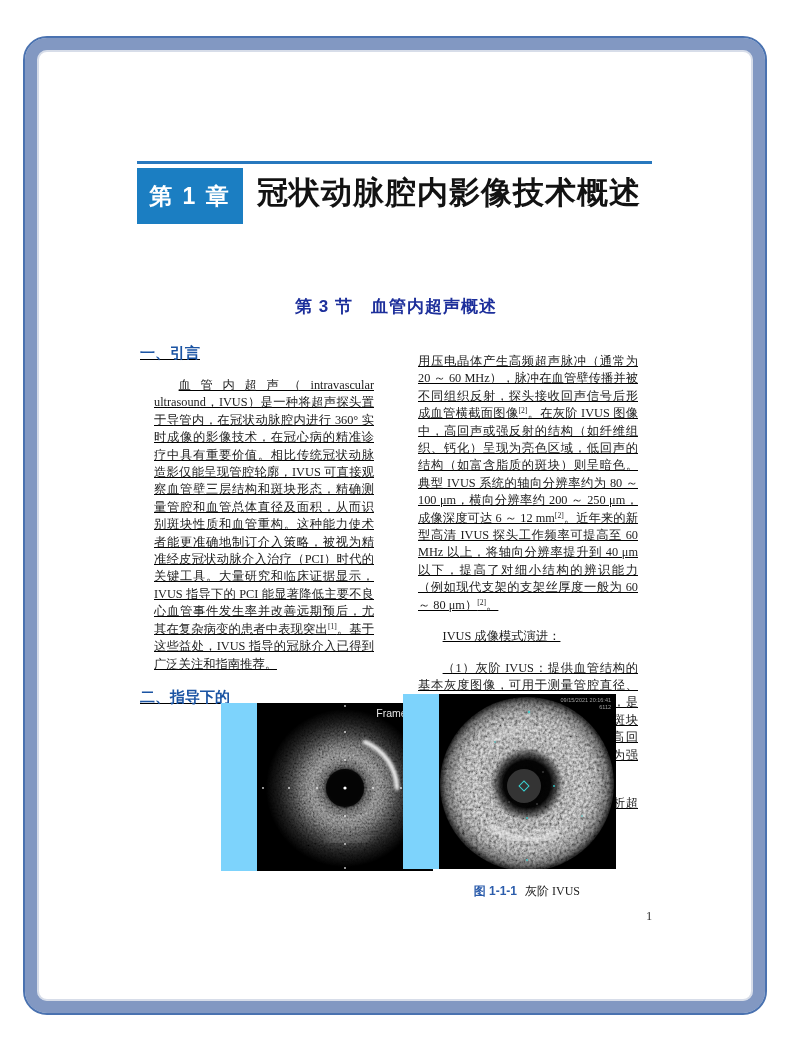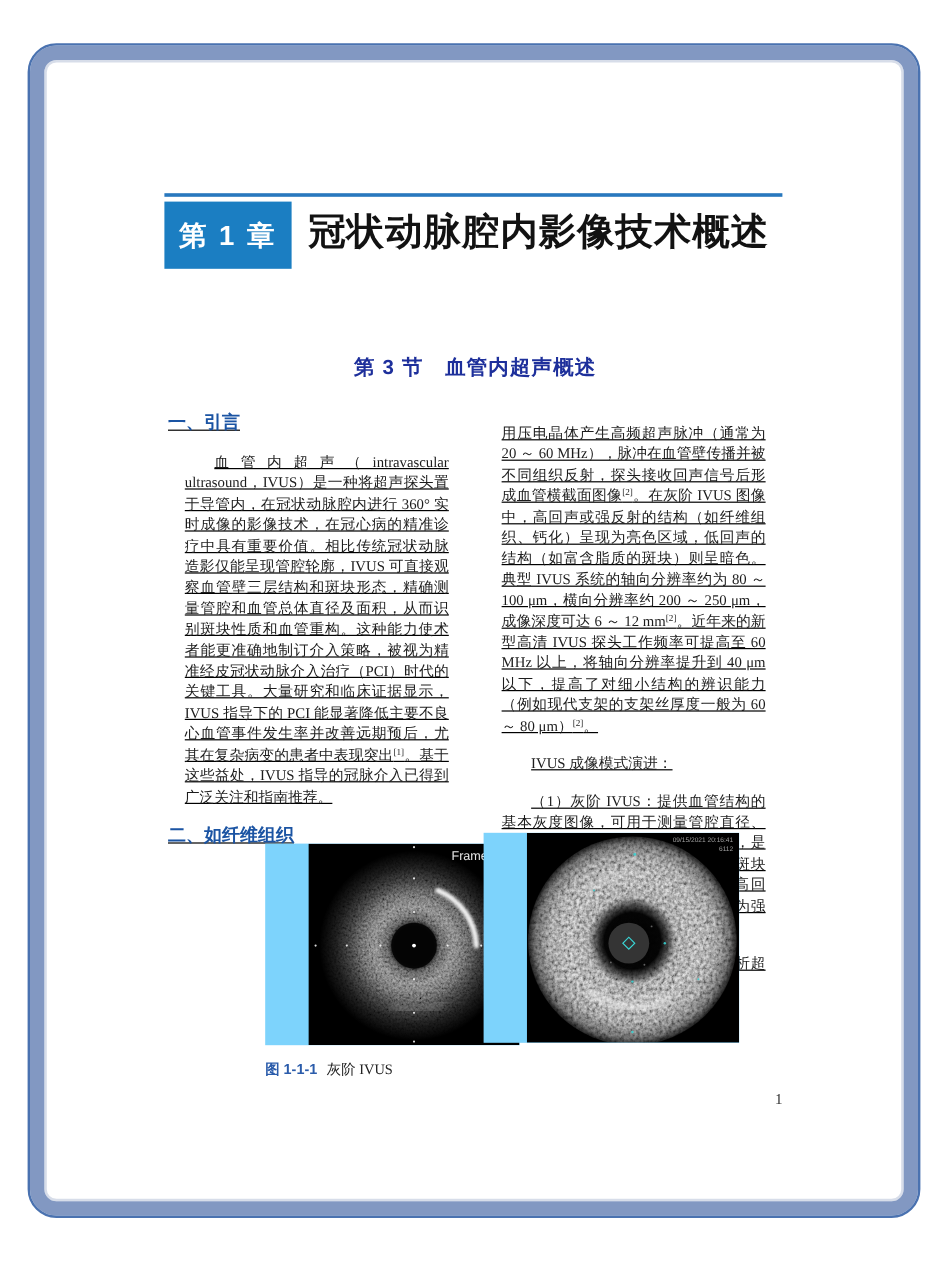--- a/index.html
+++ b/index.html
@@ -47,21 +47,21 @@
     margin:14px;text-align:justify;font-size:12.3px;line-height:17.4px;
     color:#1c1c1c;word-break:break-word;
   }
   .indent{text-indent:2em;}
   .body-p sup{font-size:0.62em;line-height:0;vertical-align:0.55em;}
   
   .ivus{background:#7dd3fc;overflow:hidden;padding-left:36px;}
   #fig-left{left:221px;top:703px;width:176px;height:168px;}
   #fig-right{left:403px;top:694px;width:177px;height:175px;}
   #fig-caption{
-    left:221px;top:883px;width:359px;text-align:left;font-size:12px;
+    left:221px;top:883px;width:359px;text-align:right;font-size:12px;
     color:#222;font-family:"Liberation Serif",serif;
   }
   #fig-caption .cap-label{
     color:#2b5cab;font-weight:bold;font-family:"Liberation Sans",sans-serif;
     margin-right:8px;
   }
   #page-number{
     left:634px;top:909px;width:30px;text-align:center;font-size:12.5px;color:#333;
     font-family:"Liberation Serif",serif;
   }
@@ -75,21 +75,21 @@
 <div id="chapter-box" class="abs">
   <span>第 1 章</span>
 </div>
 <div id="chapter-title" class="abs">冠状动脉腔内影像技术概述</div>
 
 <div id="section-title" class="abs">第 3 节　血管内超声概述</div>
 
 <div id="col-left" class="abs col">
   <h3 class="col-h h-gap1">一、引言</h3>
   <p class="body-p indent"><span>血管内超声（intravascular ultrasound，IVUS）是一种将超声探头置于导管内，在冠状动脉腔内进行 360° 实时成像的影像技术，在冠心病的精准诊疗中具有重要价值。相比传统冠状动脉造影仅能呈现管腔轮廓，IVUS 可直接观察血管壁三层结构和斑块形态，精确测量管腔和血管总体直径及面积，从而识别斑块性质和血管重构。这种能力使术者能更准确地制订介入策略，被视为精准经皮冠状动脉介入治疗（PCI）时代的关键工具。大量研究和临床证据显示，IVUS 指导下的 PCI 能显著降低主要不良心血管事件发生率并改善远期预后，尤其在复杂病变的患者中表现突出</span><sup>[1]</sup><span>。基于这些益处，IVUS 指导的冠脉介入已得到广泛关注和指南推荐。</span></p>
-  <h3 class="col-h h-gap2">二、如纤维组织</h3>
+  <h3 class="col-h h-gap2">二、指导下的</h3>
 </div>
 
 <div id="col-right" class="abs col">
   <p class="body-p"><span>用压电晶体产生高频超声脉冲（通常为 20 ～ 60 MHz），脉冲在血管壁传播并被不同组织反射，探头接收回声信号后形成血管横截面图像</span><sup>[2]</sup><span>。在灰阶 IVUS 图像中，高回声或强反射的结构（如纤维组织、钙化）呈现为亮色区域，低回声的结构（如富含脂质的斑块）则呈暗色。典型 IVUS 系统的轴向分辨率约为 80 ～ 100 μm，横向分辨率约 200 ～ 250 μm，成像深度可达 6 ～ 12 mm</span><sup>[2]</sup><span>。近年来的新型高清 IVUS 探头工作频率可提高至 60 MHz 以上，将轴向分辨率提升到 40 μm 以下，提高了对细小结构的辨识能力（例如现代支架的支架丝厚度一般为 60 ～ 80 μm）</span><sup>[2]</sup><span>。</span></p>
   <p class="body-p indent"><span>IVUS 成像模式演进：</span></p>
   <p class="body-p indent"><span>（1）灰阶 IVUS：提供血管结构的基本灰度图像，可用于测量管腔直径、截面积以及斑块面积、斑块负荷等，是临床应用的基础。灰阶图像可辨别斑块的大体形态（纤维斑块呈均匀中高回声，脂质斑块为低回声核心，钙化为强回声伴声影）（图 1-1-1）。</span></p>
   <p class="body-p indent"><span>（2）射频分析 IVUS：通过分析超声回波信</span></p>
 </div>
 
 <div id="fig-left" class="abs ivus">

